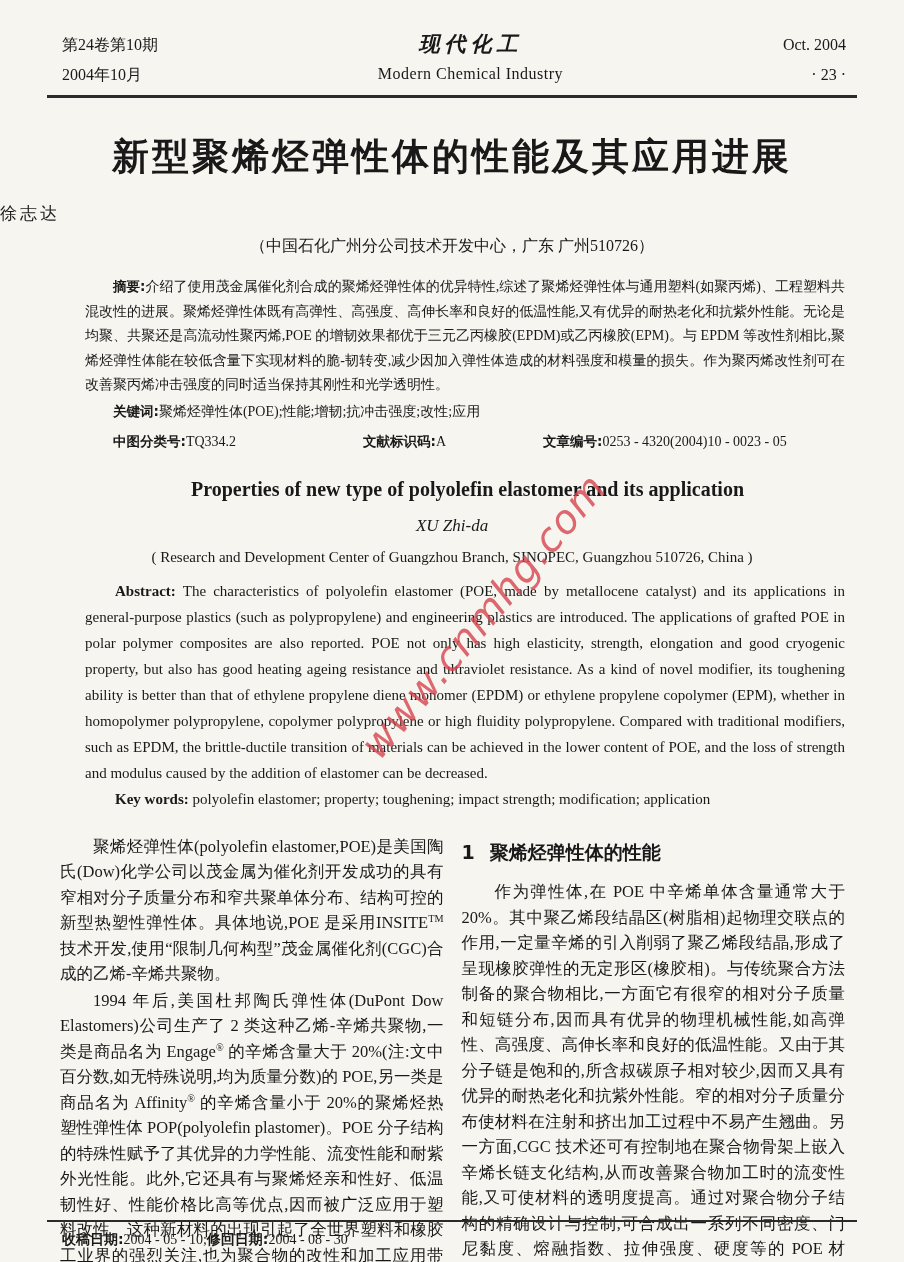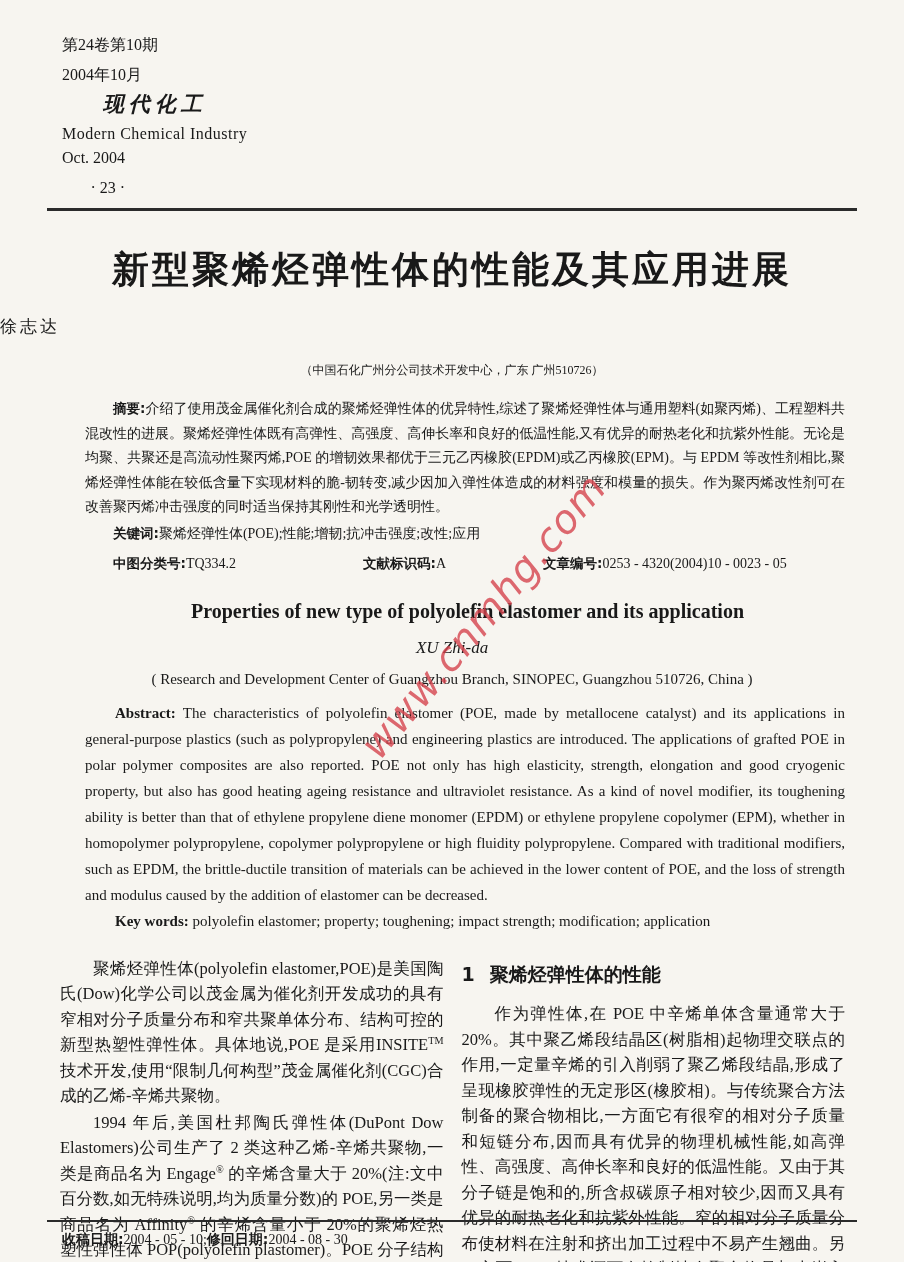--- a/index.html
+++ b/index.html
@@ -3,34 +3,34 @@
 <meta charset="utf-8">
 <style>
   html,body { margin:0; padding:0; background:#e9e7e2; }
   .page {
     position:relative; width:904px; height:1262px; margin:0 auto;
     background:#f7f5f0; color:#191919; overflow:hidden;
     font-family:"Liberation Serif","DejaVu Serif",serif;
   }
   
   .header { display:flex; justify-content:space-between; align-items:flex-start;
-            padding:30px 58px 0 62px;flex-direction:column; }
+            padding:30px 58px 0 62px; }
   .h-left { font-size:16px; line-height:30px; }
   .h-center { text-align:center; }
   .journal-cn { font-size:21px; font-weight:bold; font-style:italic; letter-spacing:5px; }
   .journal-en { font-size:16px; margin-top:7px; letter-spacing:0.5px; }
   .h-right { text-align:right; font-size:16px; line-height:30px; }
   .header-rule { margin:5px 47px 0 47px; border-top:3px solid #2b2b2b; }
 
   
   .title-cn { margin:34px 40px 0; text-align:center;
               font-family:"DejaVu Sans","Liberation Sans",sans-serif;
               font-weight:bold; font-size:37px; letter-spacing:3px; }
   .author-cn { margin-top:20px; text-align:left; font-size:17px; letter-spacing:3px; }
-  .affil-cn  { margin-top:24px; text-align:center; font-size:12px; }
+  .affil-cn  { margin-top:11px; text-align:center; font-size:16px; }
 
   
   .cn-abstract { margin:17px 59px 0 85px; font-size:14px; line-height:24.5px;
                  text-align:justify; text-indent:2em; }
   .cn-keywords { margin:2px 59px 0 85px; font-size:14px; line-height:22px; text-indent:2em; }
   .cn-class { display:flex; margin:7px 59px 0 85px; font-size:14px; line-height:22px; }
   .cn-class .item1 { margin-left:2em; width:250px; }
   .cn-class .item2 { width:180px; }
   .blab { font-family:"DejaVu Sans","Liberation Sans",sans-serif; font-weight:bold; font-size:13.5px; }
 

